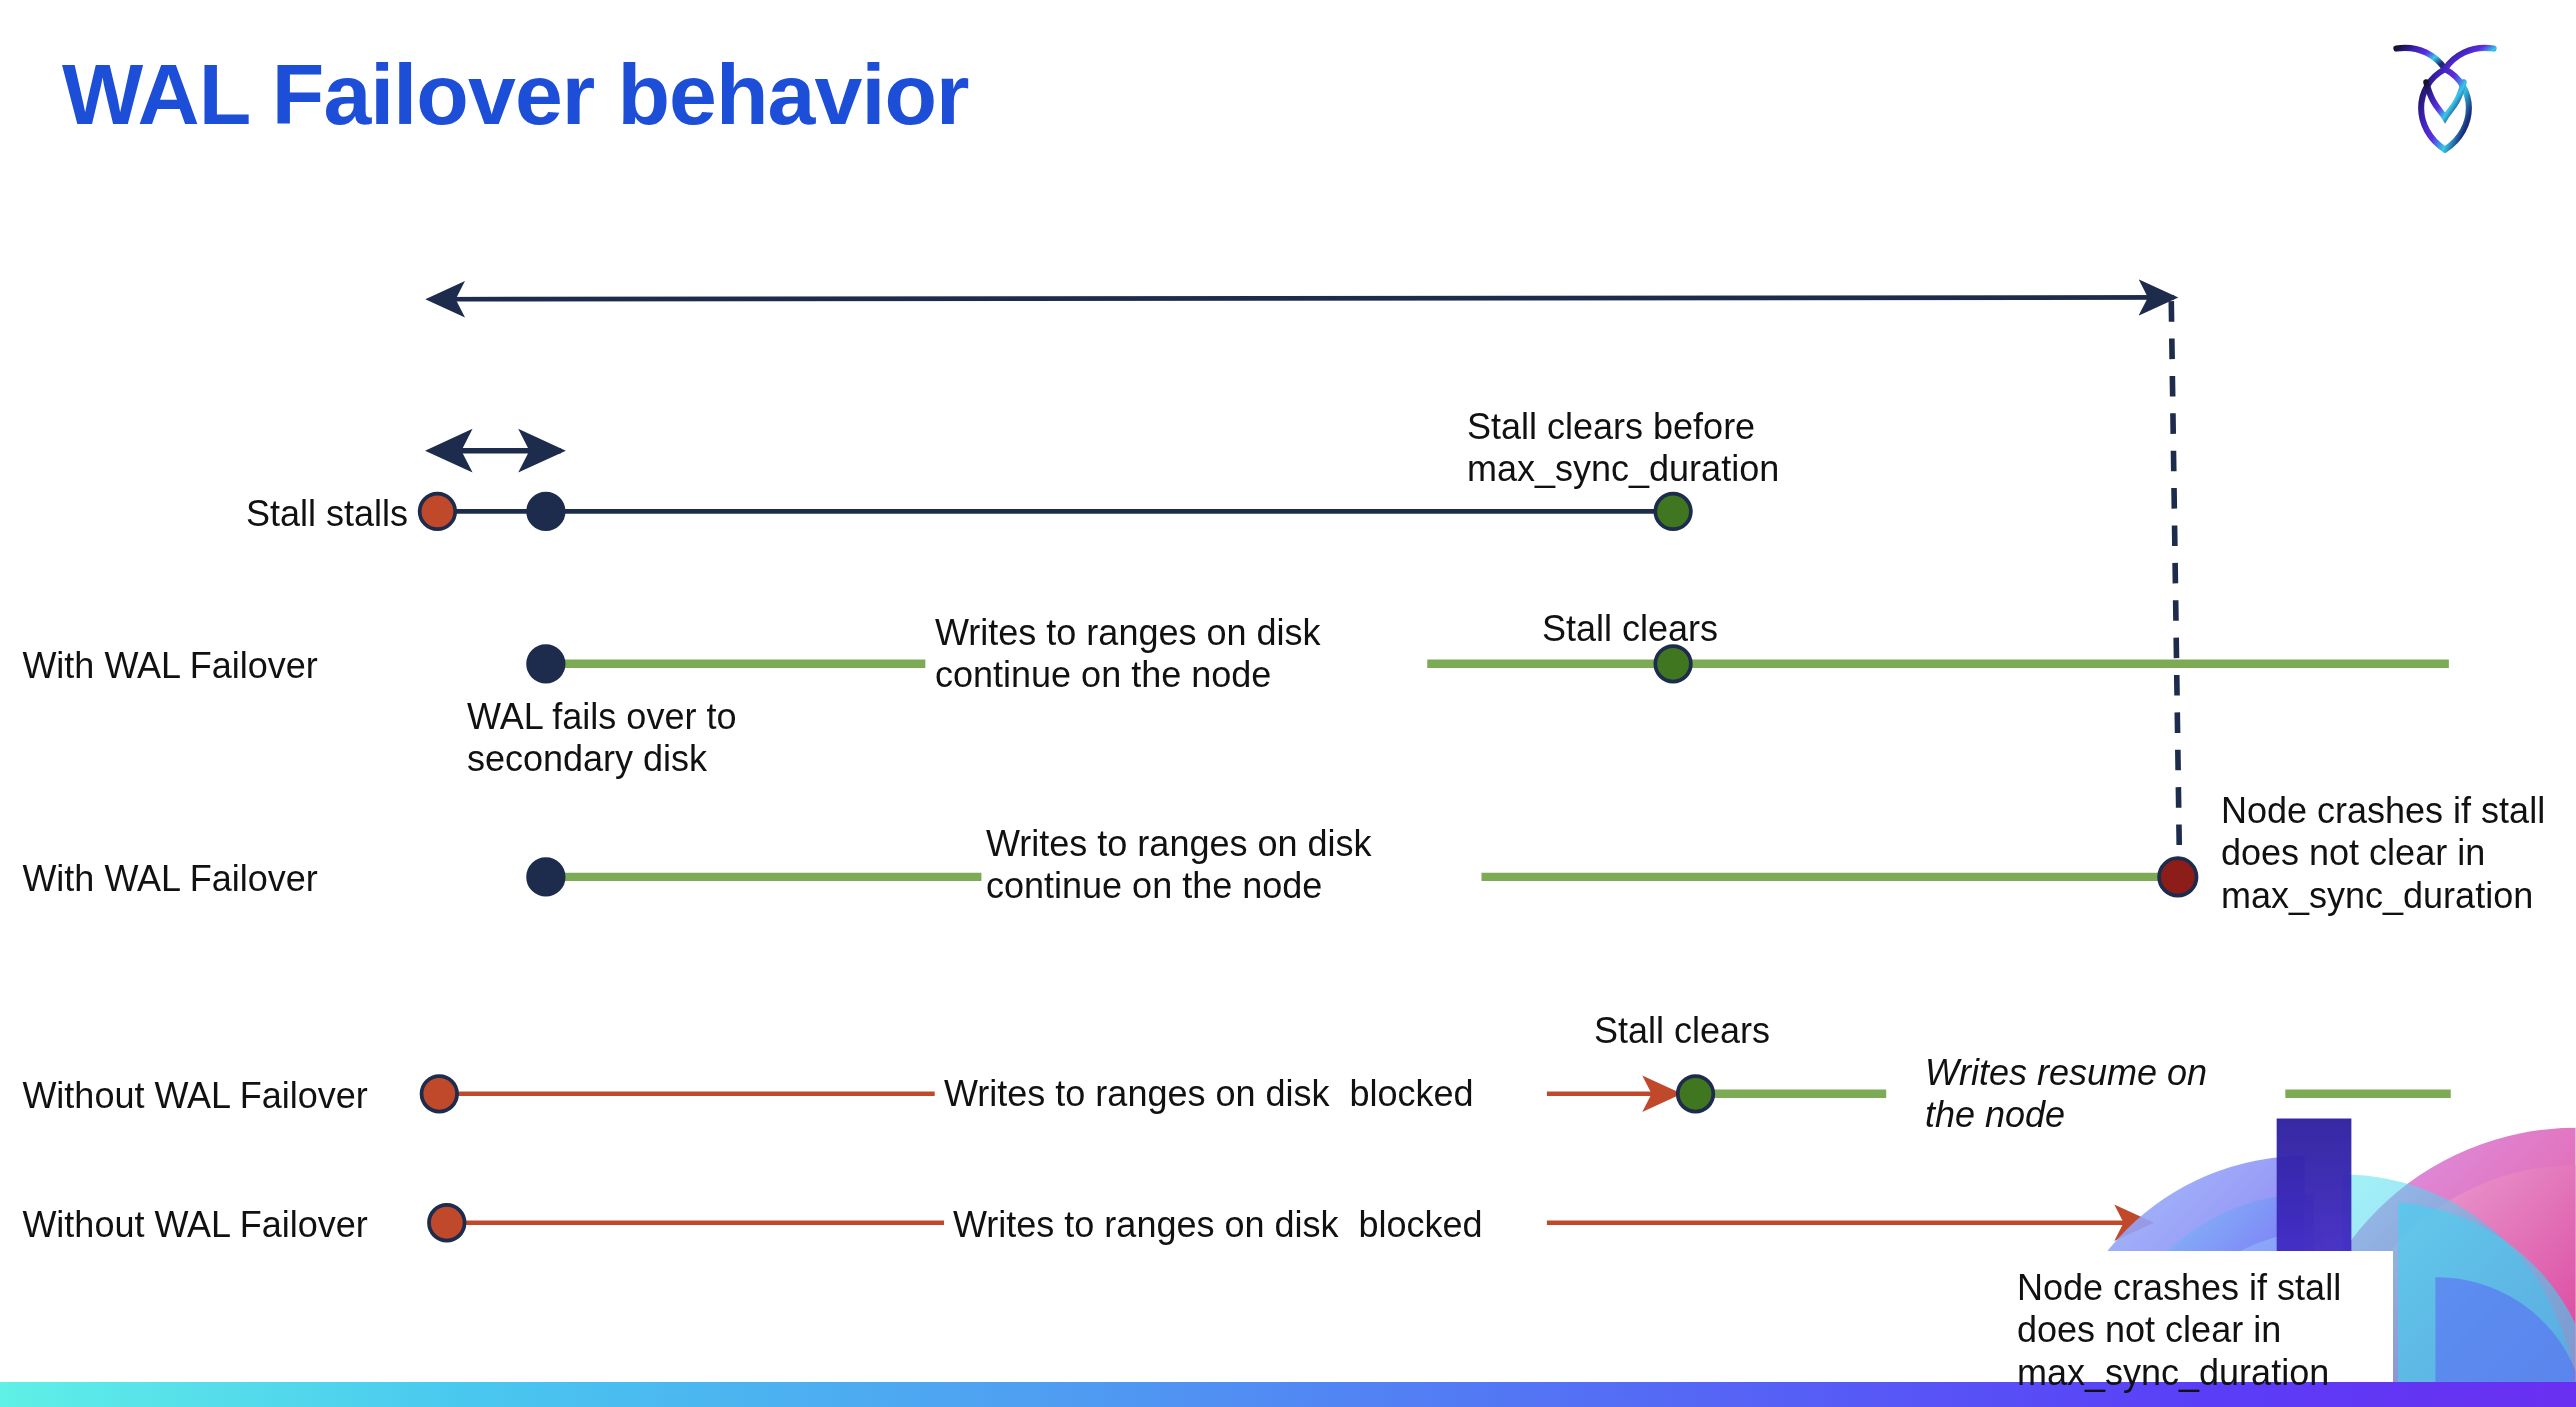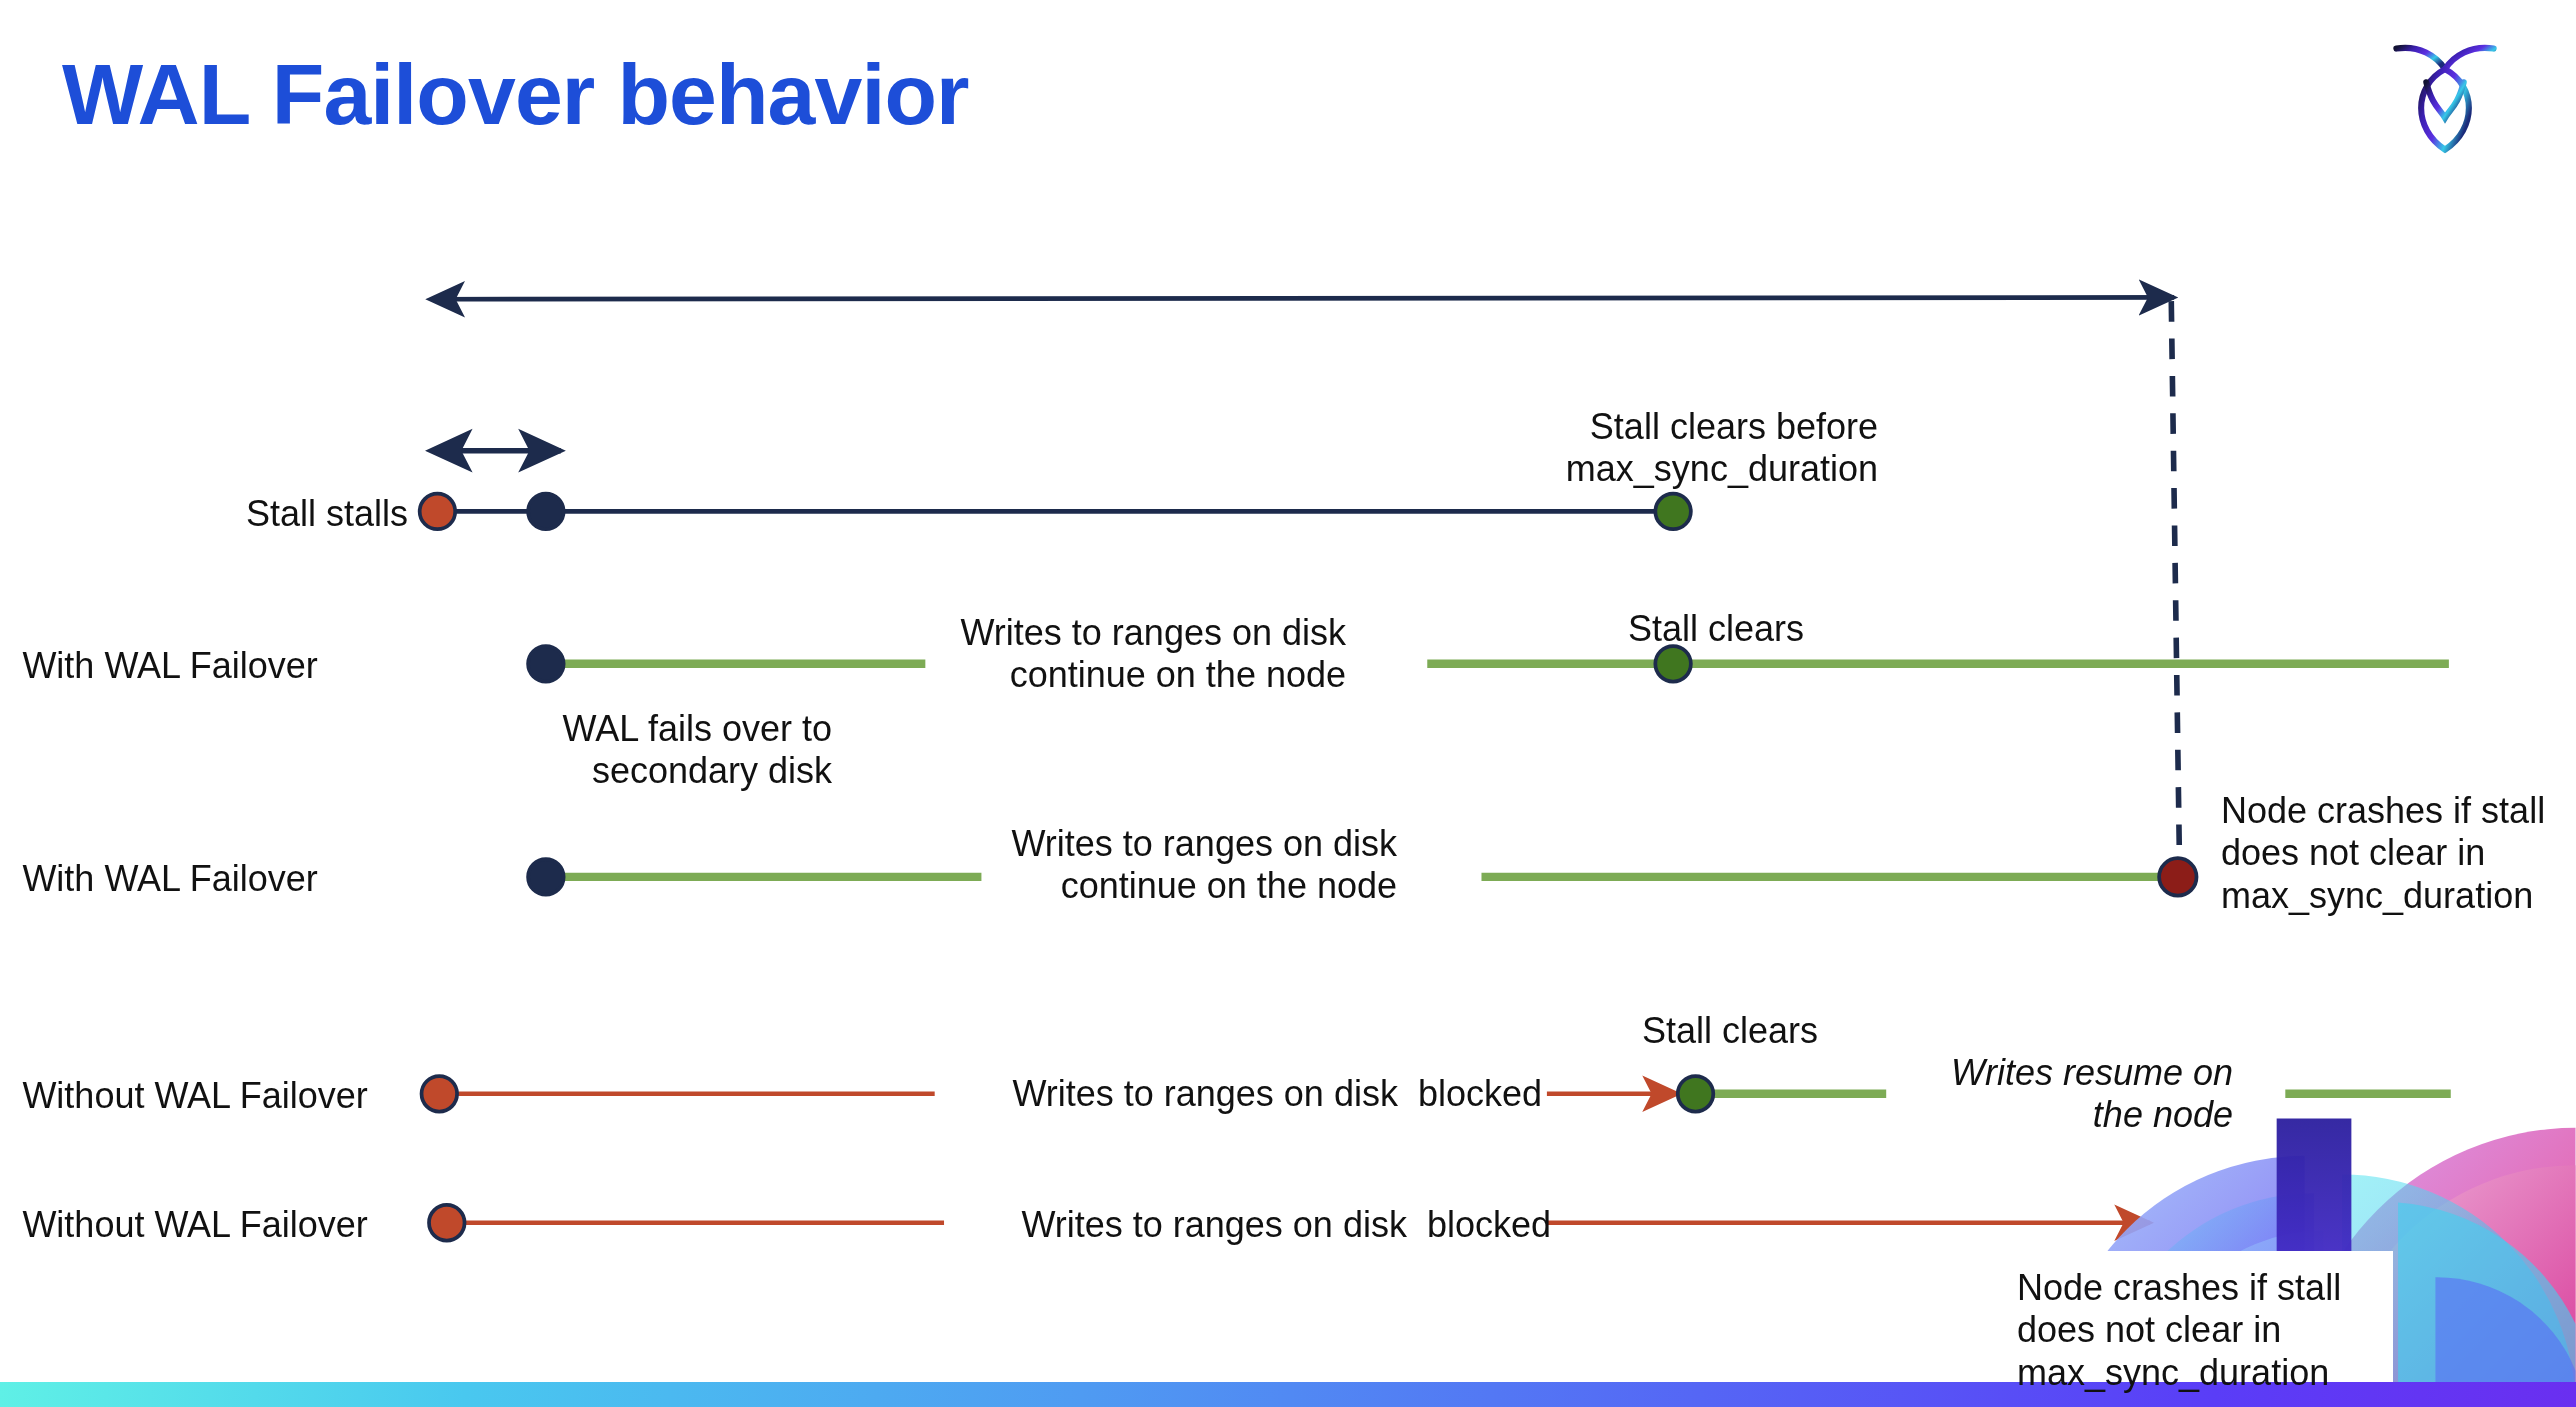--- a/index.html
+++ b/index.html
@@ -56,21 +56,21 @@
     color: #111111;
     white-space: pre;
     line-height: 1.18;
   }
   .rowlabel {
     font-size: 36px;
     text-align: left;
   }
   .annot {
     font-size: 36px;
-    text-align: right;
+    text-align: left;
   }
   .annot-left {
     font-size: 36px;
     text-align: left;
   }
   .code {
     font-family: "Liberation Mono", "DejaVu Sans Mono", monospace;
     font-size: 30px;
     color: #111111;
     background: #eeeeee;
@@ -261,21 +261,21 @@
   <div class="txt rowlabel" style="left:22.4px; top:1075px;">Without WAL Failover</div>
 
   <div class="txt rowlabel" style="left:22.4px; top:1204px;">Without WAL Failover</div>
 
   <div class="txt annot" style="left:1467px; top:406px; width:411px;">Stall clears before
 max_sync_duration</div>
 
   <div class="txt annot" style="left:935px; top:612px; width:411px;">Writes to ranges on disk
 continue on the node</div>
 
-  <div class="txt annot" style="left:467px; top:696px; width:365px;margin-top:12px;">WAL fails over to
+  <div class="txt annot" style="left:467px; top:696px; width:365px;">WAL fails over to
 secondary disk</div>
 
   <div class="txt annot" style="left:1542px; top:608px; width:262px;">Stall clears</div>
 
 
   <div class="txt annot" style="left:986px; top:823px; width:411px;">Writes to ranges on disk
 continue on the node</div>
 
   <div class="txt annot-left" style="left:2221px; top:790px; width:355px;">Node crashes if stall
 does not clear in

